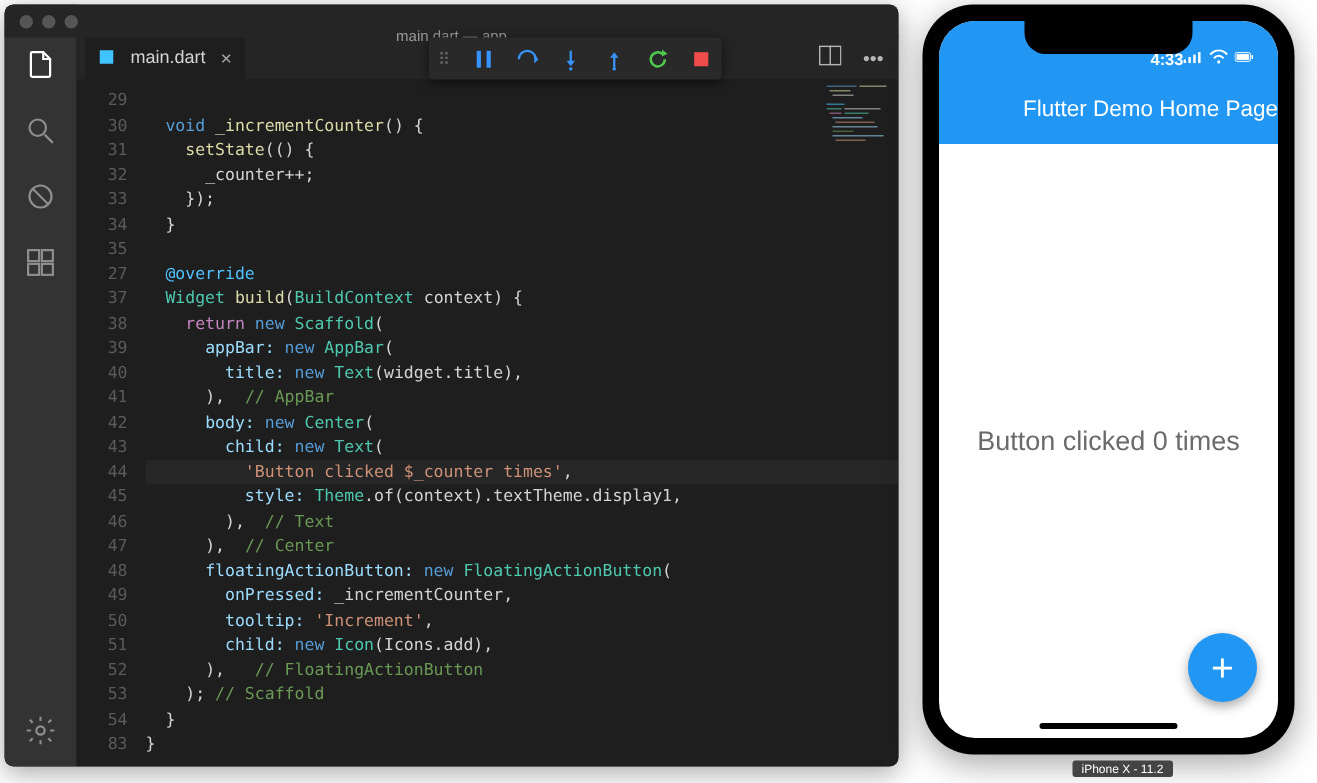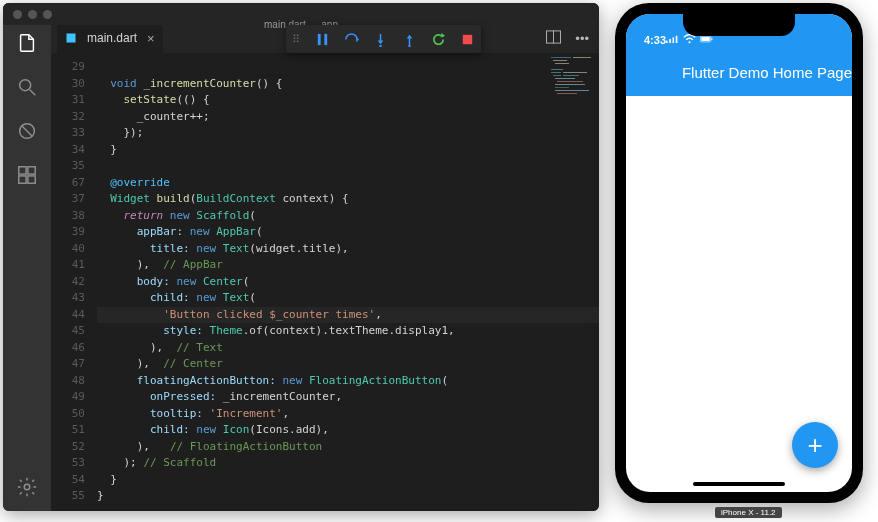--- a/index.html
+++ b/index.html
@@ -50,31 +50,31 @@
   #code div { height:16.5px; }
   .hl-line { background:rgba(255,255,255,0.04); }
   .kw { color:#569cd6; }           
   .kw2 { color:#4ec9b0; }          
   .fn { color:#dcdcaa;margin-top:15px; }
   .id { color:#d4d4d4; }
   .str { color:#ce9178; }
   .cm { color:#6a9955;text-align:right; }
   .at { color:#4fc1ff;text-align:center; }           
   .pr { color:#9cdcfe; }           
-  .newkw { color:#c586c0;font-style:italic; }
+  .newkw { color:#c586c0; }
 
   
   #minimap { position:absolute; top:0; right:0; width:50px; height:100%; opacity:.55; pointer-events:none; }
   .mm-line { position:absolute; height:1px; }
 
   
   #phone { position:absolute; top:3px; left:615px; width:248px; height:500px; background:#000; border-radius:34px; padding:11px; box-shadow:0 6px 22px rgba(0,0,0,.35); }
   #screen { width:100%; height:100%; background:#fff; border-radius:24px; overflow:hidden; position:relative; }
   #notch { position:absolute; top:0; left:50%; transform:translateX(-50%); width:112px; height:22px; background:#000; border-bottom-left-radius:14px; border-bottom-right-radius:14px; z-index:5; }
-  #statusbar { height:34px; background:#2196f3; display:flex; justify-content:flex-start; align-items:flex-end; padding:0 16px 2px 18px; color:#fff; font-size:11px; font-weight:600; }
+  #statusbar { height:34px; background:#2196f3; display:flex; justify-content:flex-end; align-items:flex-end; padding:0 16px 2px 18px; color:#fff; font-size:11px; font-weight:600; }
   #sb-right { display:flex; gap:4px; align-items:center; }
   .sb-ic svg { width:13px; height:10px; fill:#fff; }
   #appbar { height:48px; background:#2196f3; display:flex; align-items:center; justify-content:flex-end; color:#fff; font-size:15px; }
   #appbody { position:absolute; top:82px; bottom:0; left:0; right:0; display:flex; align-items:center; justify-content:center; }
   #appbody span { color:#6b6b6b; font-size:18px; }
   #fab { position:absolute; bottom:24px; right:14px; width:46px; height:46px; border-radius:50%; background:#2196f3; color:#fff; display:flex; align-items:center; justify-content:center; font-size:26px; box-shadow:0 3px 8px rgba(0,0,0,.35); cursor:pointer; }
   #homebar { position:absolute; bottom:6px; left:50%; transform:translateX(-50%); width:92px; height:4px; background:#000; border-radius:3px; }
 
   #devlabel { position:absolute; left:715px; top:507px; font-size:8px; color:#fff; background:#444; padding:1px 6px; border-radius:2px; }
 </style>
@@ -192,40 +192,40 @@
 
     <div id="editor">
       <div id="gutter">
           <div>29</div>
           <div>30</div>
           <div>31</div>
           <div>32</div>
           <div>33</div>
           <div>34</div>
           <div>35</div>
-          <div>67</div>
+          <div>27</div>
           <div>37</div>
           <div>38</div>
           <div>39</div>
           <div>40</div>
           <div>41</div>
           <div>42</div>
           <div>43</div>
           <div>44</div>
           <div>45</div>
           <div>46</div>
           <div>47</div>
           <div>48</div>
           <div>49</div>
           <div>50</div>
           <div>51</div>
           <div>52</div>
           <div>53</div>
           <div>54</div>
-          <div>55</div>
+          <div>83</div>
         </div>
       <div id="code"><div>&nbsp;</div><div>  <span class="kw">void </span><span class="fn">_incrementCounter</span><span class="id">() {</span></div><div>    <span class="fn">setState</span><span class="id">(() {</span></div><div>      <span class="id">_counter++;</span></div><div>    <span class="id">});</span></div><div>  <span class="id">}</span></div><div>&nbsp;</div><div>  <span class="at">@override</span></div><div>  <span class="kw2">Widget </span><span class="fn">build</span><span class="id">(</span><span class="kw2">BuildContext</span><span class="id"> context) {</span></div><div>    <span class="newkw">return </span><span class="kw">new </span><span class="kw2">Scaffold</span><span class="id">(</span></div><div>      <span class="pr">appBar: </span><span class="kw">new </span><span class="kw2">AppBar</span><span class="id">(</span></div><div>        <span class="pr">title: </span><span class="kw">new </span><span class="kw2">Text</span><span class="id">(widget.title),</span></div><div>      <span class="id">),  </span><span class="cm">// AppBar</span></div><div>      <span class="pr">body: </span><span class="kw">new </span><span class="kw2">Center</span><span class="id">(</span></div><div>        <span class="pr">child: </span><span class="kw">new </span><span class="kw2">Text</span><span class="id">(</span></div><div class="hl-line">          <span class="str">'Button clicked $_counter times'</span><span class="id">,</span></div><div>          <span class="pr">style: </span><span class="kw2">Theme</span><span class="id">.of(context).textTheme.display1,</span></div><div>        <span class="id">),  </span><span class="cm">// Text</span></div><div>      <span class="id">),  </span><span class="cm">// Center</span></div><div>      <span class="pr">floatingActionButton: </span><span class="kw">new </span><span class="kw2">FloatingActionButton</span><span class="id">(</span></div><div>        <span class="pr">onPressed: </span><span class="id">_incrementCounter,</span></div><div>        <span class="pr">tooltip: </span><span class="str">'Increment'</span><span class="id">,</span></div><div>        <span class="pr">child: </span><span class="kw">new </span><span class="kw2">Icon</span><span class="id">(Icons.add),</span></div><div>      <span class="id">),   </span><span class="cm">// FloatingActionButton</span></div><div>    <span class="id">); </span><span class="cm">// Scaffold</span></div><div>  <span class="id">}</span></div><div><span class="id">}</span></div></div>
       <div id="minimap">
           <div class="mm-line" style="top: 4px; left: 2px; width: 20px; background: rgb(86, 156, 214);"></div>
           <div class="mm-line" style="top: 4px; left: 24px; width: 18px; background: rgb(220, 220, 170);"></div>
           <div class="mm-line" style="top: 7px; left: 4px; width: 14px; background: rgb(220, 220, 170);"></div>
           <div class="mm-line" style="top: 10px; left: 6px; width: 14px; background: rgb(212, 212, 212);"></div>
           <div class="mm-line" style="top: 16px; left: 2px; width: 12px; background: rgb(79, 193, 255);"></div>
           <div class="mm-line" style="top: 19px; left: 2px; width: 10px; background: rgb(78, 201, 176);"></div>
           <div class="mm-line" style="top: 19px; left: 14px; width: 24px; background: rgb(212, 212, 212);"></div>
@@ -263,20 +263,23 @@
         <span class="sb-ic"><svg viewBox="0 0 20 10">
               <rect x="0.5" y="0.5" width="16" height="9" rx="2" fill="none" stroke="#fff"></rect>
               <rect x="2" y="2" width="13" height="6" fill="#fff"></rect>
               <rect x="17.5" y="3" width="1.5" height="4" fill="#fff"></rect>
             </svg></span>
       </div>
     </div>
     <div id="appbar">
       <span>Flutter Demo Home Page</span>
     </div>
+    <div id="appbody">
+      <span>Button clicked 0 times</span>
+    </div>
     <div id="fab">
       <span>+</span>
     </div>
     <div id="homebar"></div>
   </div>
 </div>
 
 <div id="devlabel">iPhone X - 11.2</div>
 
 </body></html>

